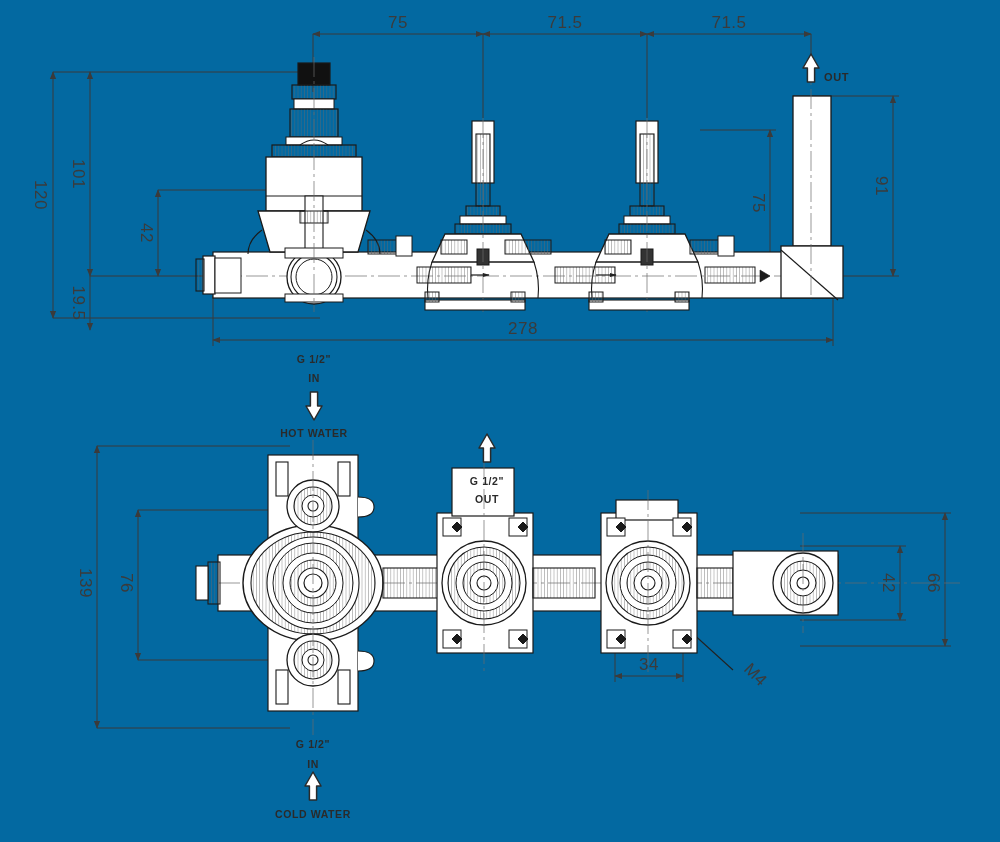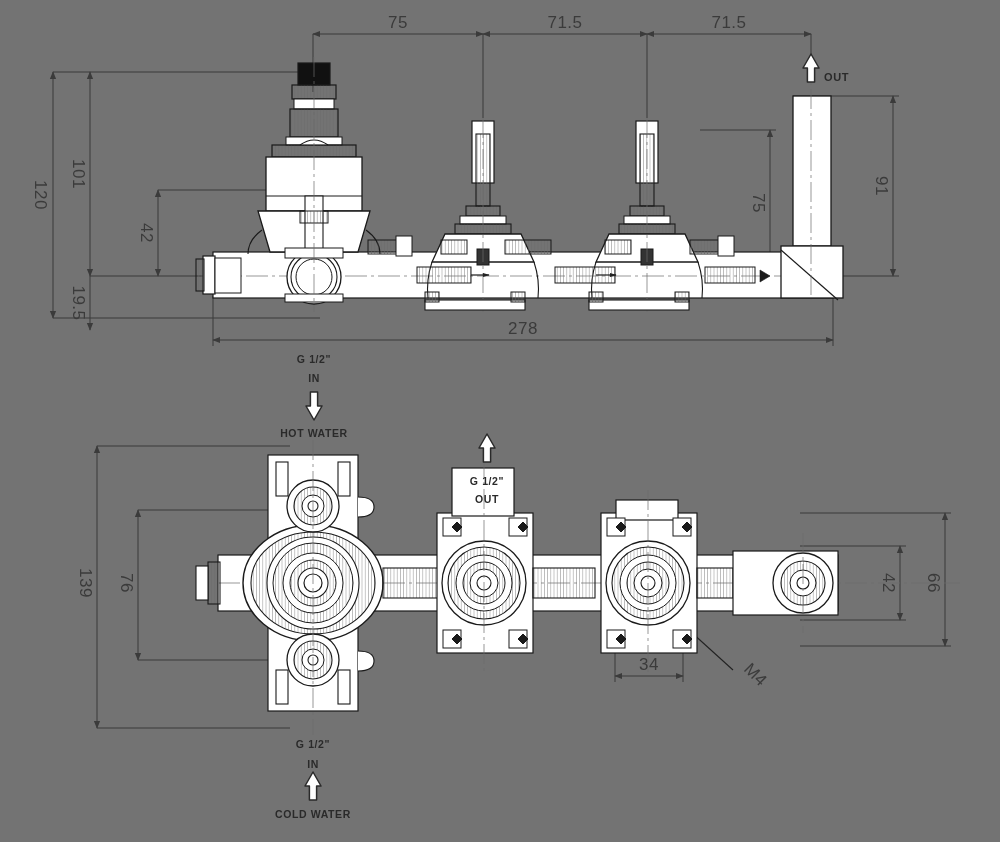--- a/index.html
+++ b/index.html
@@ -1,19 +1,19 @@
 <!DOCTYPE html>
 <html><head>
 <meta charset="utf-8">
 <title>Technical Drawing</title>
 <style>
   html,body{margin:0;padding:0;background:#ffffff;}
   body{width:1000px;height:842px;overflow:hidden;
        font-family:"Liberation Sans","DejaVu Sans",sans-serif;}
-  #stage{position:relative;width:1000px;height:842px;background:#737373;}
+  #stage{position:relative;width:1000px;height:842px;background:#0369a1;}
   #stage svg{position:absolute;top:0;left:0;}
   .dimtext{font-family:"Liberation Sans","DejaVu Sans",sans-serif;font-size:17px;fill:#3b3b3b;letter-spacing:0.5px;}
   .dimtext.rot{writing-mode:vertical-rl;}
   .lbl{font-family:"Liberation Sans","DejaVu Sans",sans-serif;font-size:11px;fill:#2a2a2a;letter-spacing:0.6px;font-weight:bold;}
   .lblsm{font-family:"Liberation Sans","DejaVu Sans",sans-serif;font-size:10.5px;fill:#2a2a2a;letter-spacing:0.6px;font-weight:bold;}
   text{user-select:none;}
 </style>
 </head>
 <body>
 

